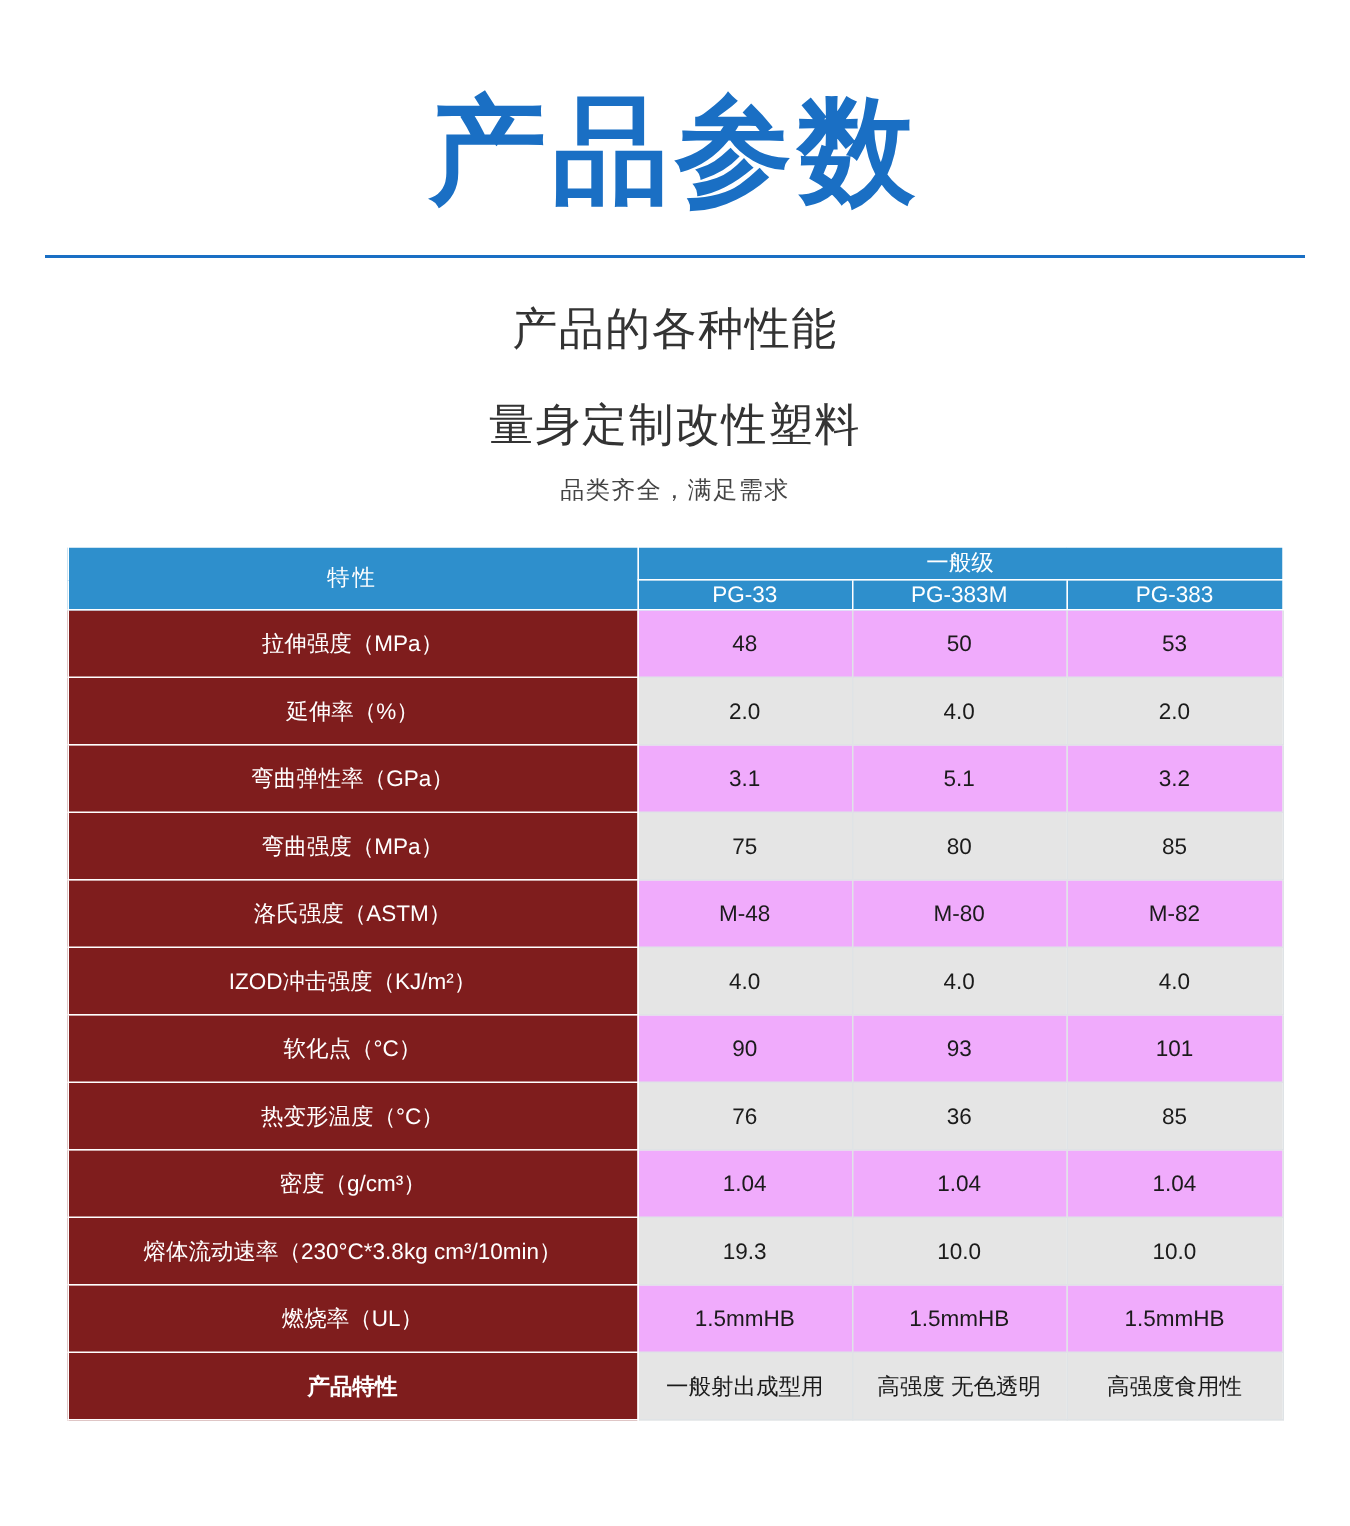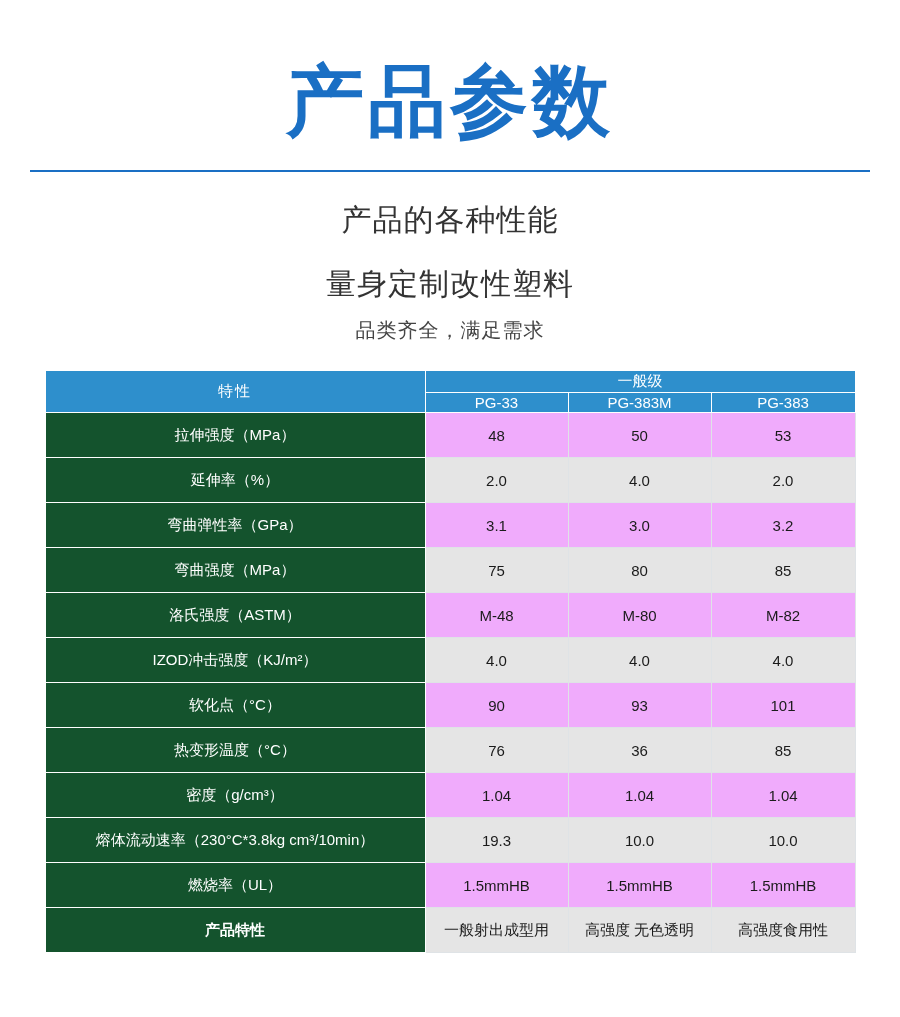--- a/index.html
+++ b/index.html
@@ -42,21 +42,21 @@
     margin-top: 26px;
   }
   .sub1, .sub2 {
     font-size: 30px;
     color: #333;
     line-height: 1.45;
     letter-spacing: 1px;
     margin-top: 20px;
   }
   .sub3 {
-    font-size: 20px;
+    font-size: 16px;
     color: #444;
     margin-top: 12px;
     letter-spacing: 1px;
   }
   table.spec {
     border-collapse: collapse;
     width: 810px;
     margin: 26px auto 0 auto;
     table-layout: fixed;
   }
@@ -76,21 +76,21 @@
     font-weight: bold;
     letter-spacing: 2px;
   }
   .hdr-group {
     font-size: 16px;
   }
   .hdr-model {
     font-size: 16px;
   }
   .rowlabel {
-    background: #14532d;
+    background: #7f1d1d;
     color: #ffffff;
     font-size: 15px;
     height: 42px;
     padding: 0 6px;
     white-space: nowrap;
   }
   .cell {
     height: 42px;
     font-size: 15px;
     color: #1b1b1b;
@@ -148,21 +148,21 @@
       </tr>
       <tr>
         <td class="rowlabel">延伸率（%）</td>
         <td class="cell odd">2.0</td>
         <td class="cell odd">4.0</td>
         <td class="cell odd">2.0</td>
       </tr>
       <tr>
         <td class="rowlabel">弯曲弹性率（GPa）</td>
         <td class="cell even">3.1</td>
-        <td class="cell even">3.0</td>
+        <td class="cell even">5.1</td>
         <td class="cell even">3.2</td>
       </tr>
       <tr>
         <td class="rowlabel">弯曲强度（MPa）</td>
         <td class="cell odd">75</td>
         <td class="cell odd">80</td>
         <td class="cell odd">85</td>
       </tr>
       <tr>
         <td class="rowlabel">洛氏强度（ASTM）</td>

